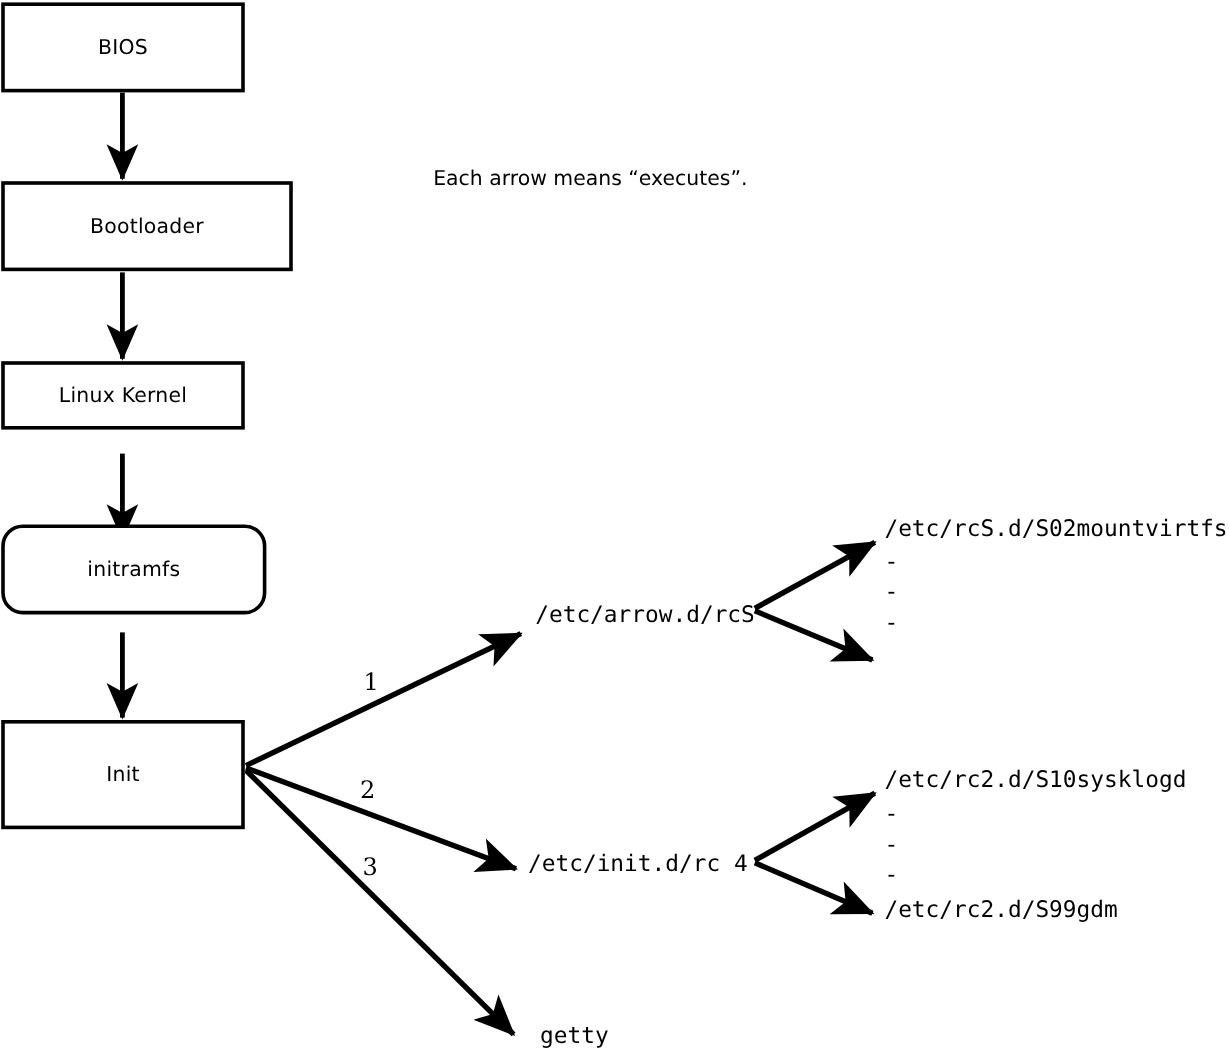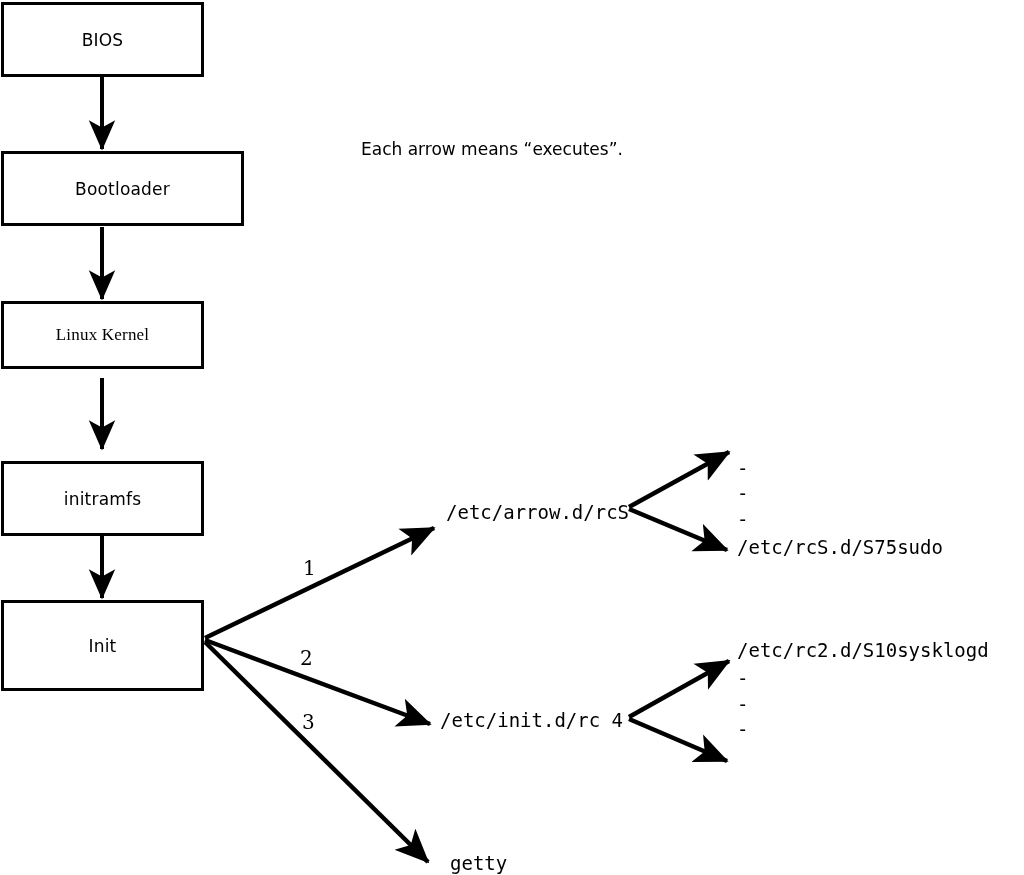--- a/index.html
+++ b/index.html
@@ -105,47 +105,48 @@
   </svg>
 
   <div class="boxnode" style="left:1px; top:2px; width:203px; height:75px;">
     <span>BIOS</span>
   </div>
 
   <div class="boxnode" style="left:1px; top:151px; width:243px; height:75px;">
     <span>Bootloader</span>
   </div>
 
-  <div class="boxnode" style="left:1px; top:301px; width:203px; height:68px;font-family:Liberation Serif, serif;">
+  <div class="boxnode" style="left:1px; top:301px; width:203px; height:57px;">
     <span>Linux Kernel</span>
   </div>
 
-  <div class="boxnode" style="left:1px; top:461px; width:203px; height:75px;">
+  <div class="boxnode" style="left:1px; top:437px; width:221px; height:75px;border-radius:18px;">
     <span>initramfs</span>
   </div>
 
   <div class="boxnode" style="left:1px; top:600px; width:203px; height:91px;">
     <span>Init</span>
   </div>
 
   <div class="note-label" style="left:361px; top:105px;margin-top:36px;">Each arrow means “executes”.</div>
 
   <div class="num-label" style="left:303px; top:558px;">1</div>
   <div class="num-label" style="left:300px; top:648px;">2</div>
   <div class="num-label" style="left:302px; top:712px;">3</div>
 
   <div class="mono-label" style="left:446px; top:503px;">/etc/arrow.d/rcS</div>
 
   <div class="mono-label" style="left:440px; top:711px;">/etc/init.d/rc 4</div>
 
   <div class="mono-label" style="left:450px; top:854px;">getty</div>
 
+  <div class="mono-label" style="left:737px; top:432px;">/etc/rcS.d/S02mountvirtfs</div>
   <div class="dash-label" style="left:737px; top:459px;">-</div>
   <div class="dash-label" style="left:737px; top:484px;">-</div>
   <div class="dash-label" style="left:737px; top:510px;">-</div>
-  <div class="mono-label" style="left:737px; top:538px;">/etc/rcS.d/S75sudo</div>
 
   <div class="mono-label" style="left:737px; top:641px;">/etc/rc2.d/S10sysklogd</div>
   <div class="dash-label" style="left:737px; top:669px;">-</div>
   <div class="dash-label" style="left:737px; top:695px;">-</div>
   <div class="dash-label" style="left:737px; top:720px;">-</div>
+  <div class="mono-label" style="left:737px; top:749px;">/etc/rc2.d/S99gdm</div>
 
 </div>
 
 </body></html>

